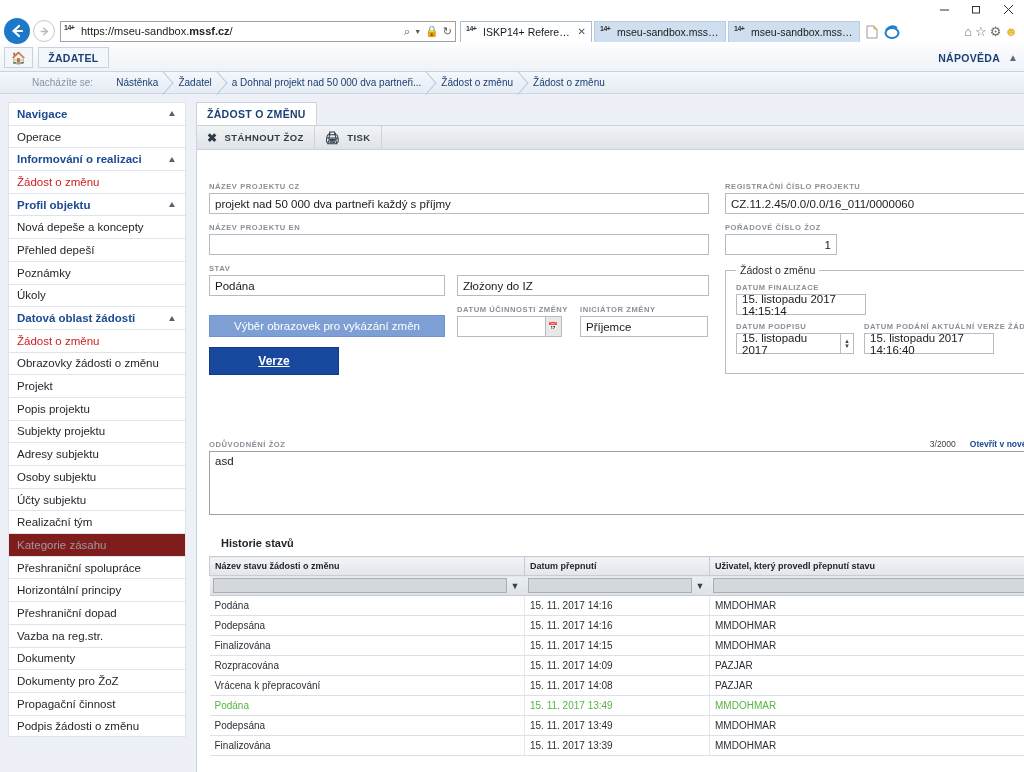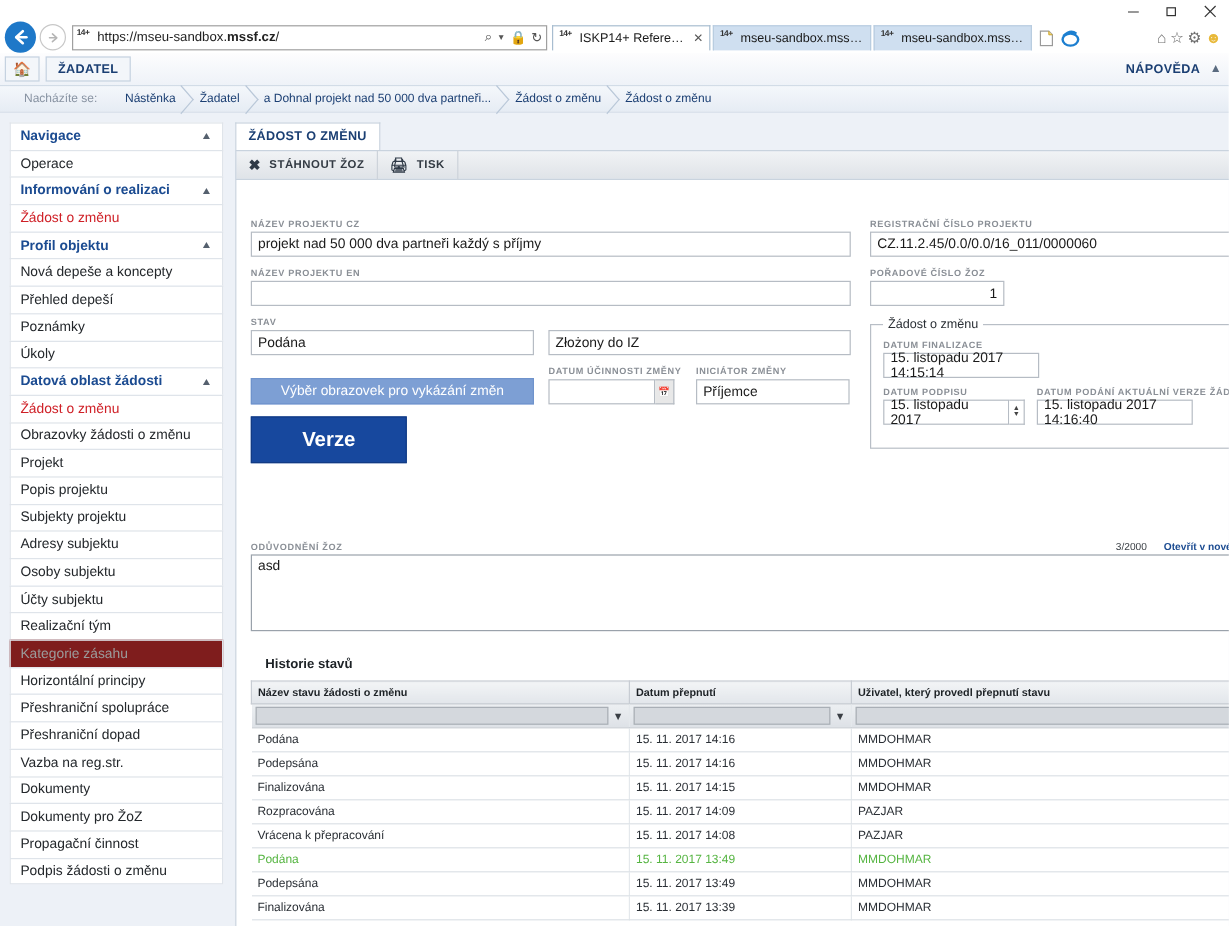--- a/index.html
+++ b/index.html
@@ -97,21 +97,21 @@
   .hdr-help {
     font-size: 10.5px; font-weight: bold; color: #1b3f73;
     letter-spacing: 0.3px; padding: 0 8px;
   }
   .hdr-chevron { font-size: 10px; color: #5a6b80; padding-right: 2px; }
 
   
   .breadcrumb {
     height: 22px; background: linear-gradient(#f4f7fb, #e6ecf4);
     border-bottom: 1px solid #ccd7e4; display: flex; align-items: center;
-    padding-left: 20px; font-size: 10px;
+    padding-left: 32px; font-size: 10px;
   }
   .bc-prefix { color: #8893a2; margin-right: 16px; }
   .bc-item {
     color: #1b3f73; padding: 0 13px 0 7px; position: relative;
     height: 22px; display: flex; align-items: center; white-space: nowrap;
   }
   .bc-item:after {
     content: ''; position: absolute; right: 0px; top: 3px;
     width: 15px; height: 15px; border-right: 1px solid #b9c7d8;
     border-top: 1px solid #b9c7d8; transform: rotate(45deg) skew(4deg,4deg);
@@ -188,24 +188,25 @@
 
   .row-2 { display: flex; gap: 12px; }
 
   .btn-primary {
     height: 22px; background: #7d9fd4; color: #fff;
     font-size: 11.5px; display: flex; align-items: center;
     justify-content: center; width: 236px;
     border: 1px solid #6f93cc;
   }
   .btn-verze {
-    height: 39px; background: #17489e; color: #fff;
-    font-size: 17px; font-weight: bold; display: flex;
+    height: 28px; background: #17489e; color: #fff;
+    font-size: 12px; font-weight: bold; display: flex;
     align-items: center; justify-content: center; width: 130px;
     border: 1px solid #123b84;
+    text-decoration: underline;
   }
 
   .date-field { display: flex; }
   .date-field .fld { width: 89px; }
   .cal-btn {
     width: 16px; height: 21px; border: 1px solid #b6bcc4;
     border-left: none; background: #e8e8e8; display: flex;
     align-items: center; justify-content: center;
     font-size: 8px; color: #555;
   }
@@ -433,24 +434,24 @@
       <div class="nav-item">
         <span>Účty subjektu</span>
       </div>
       <div class="nav-item">
         <span>Realizační tým</span>
       </div>
       <div class="nav-item disabled">
         <span>Kategorie zásahu</span>
       </div>
       <div class="nav-item">
+        <span>Přeshraniční spolupráce</span>
+      </div>
+      <div class="nav-item">
         <span>Horizontální principy</span>
-      </div>
-      <div class="nav-item">
-        <span>Přeshraniční spolupráce</span>
       </div>
       <div class="nav-item">
         <span>Přeshraniční dopad</span>
       </div>
       <div class="nav-item">
         <span>Vazba na reg.str.</span>
       </div>
       <div class="nav-item">
         <span>Dokumenty</span>
       </div>

